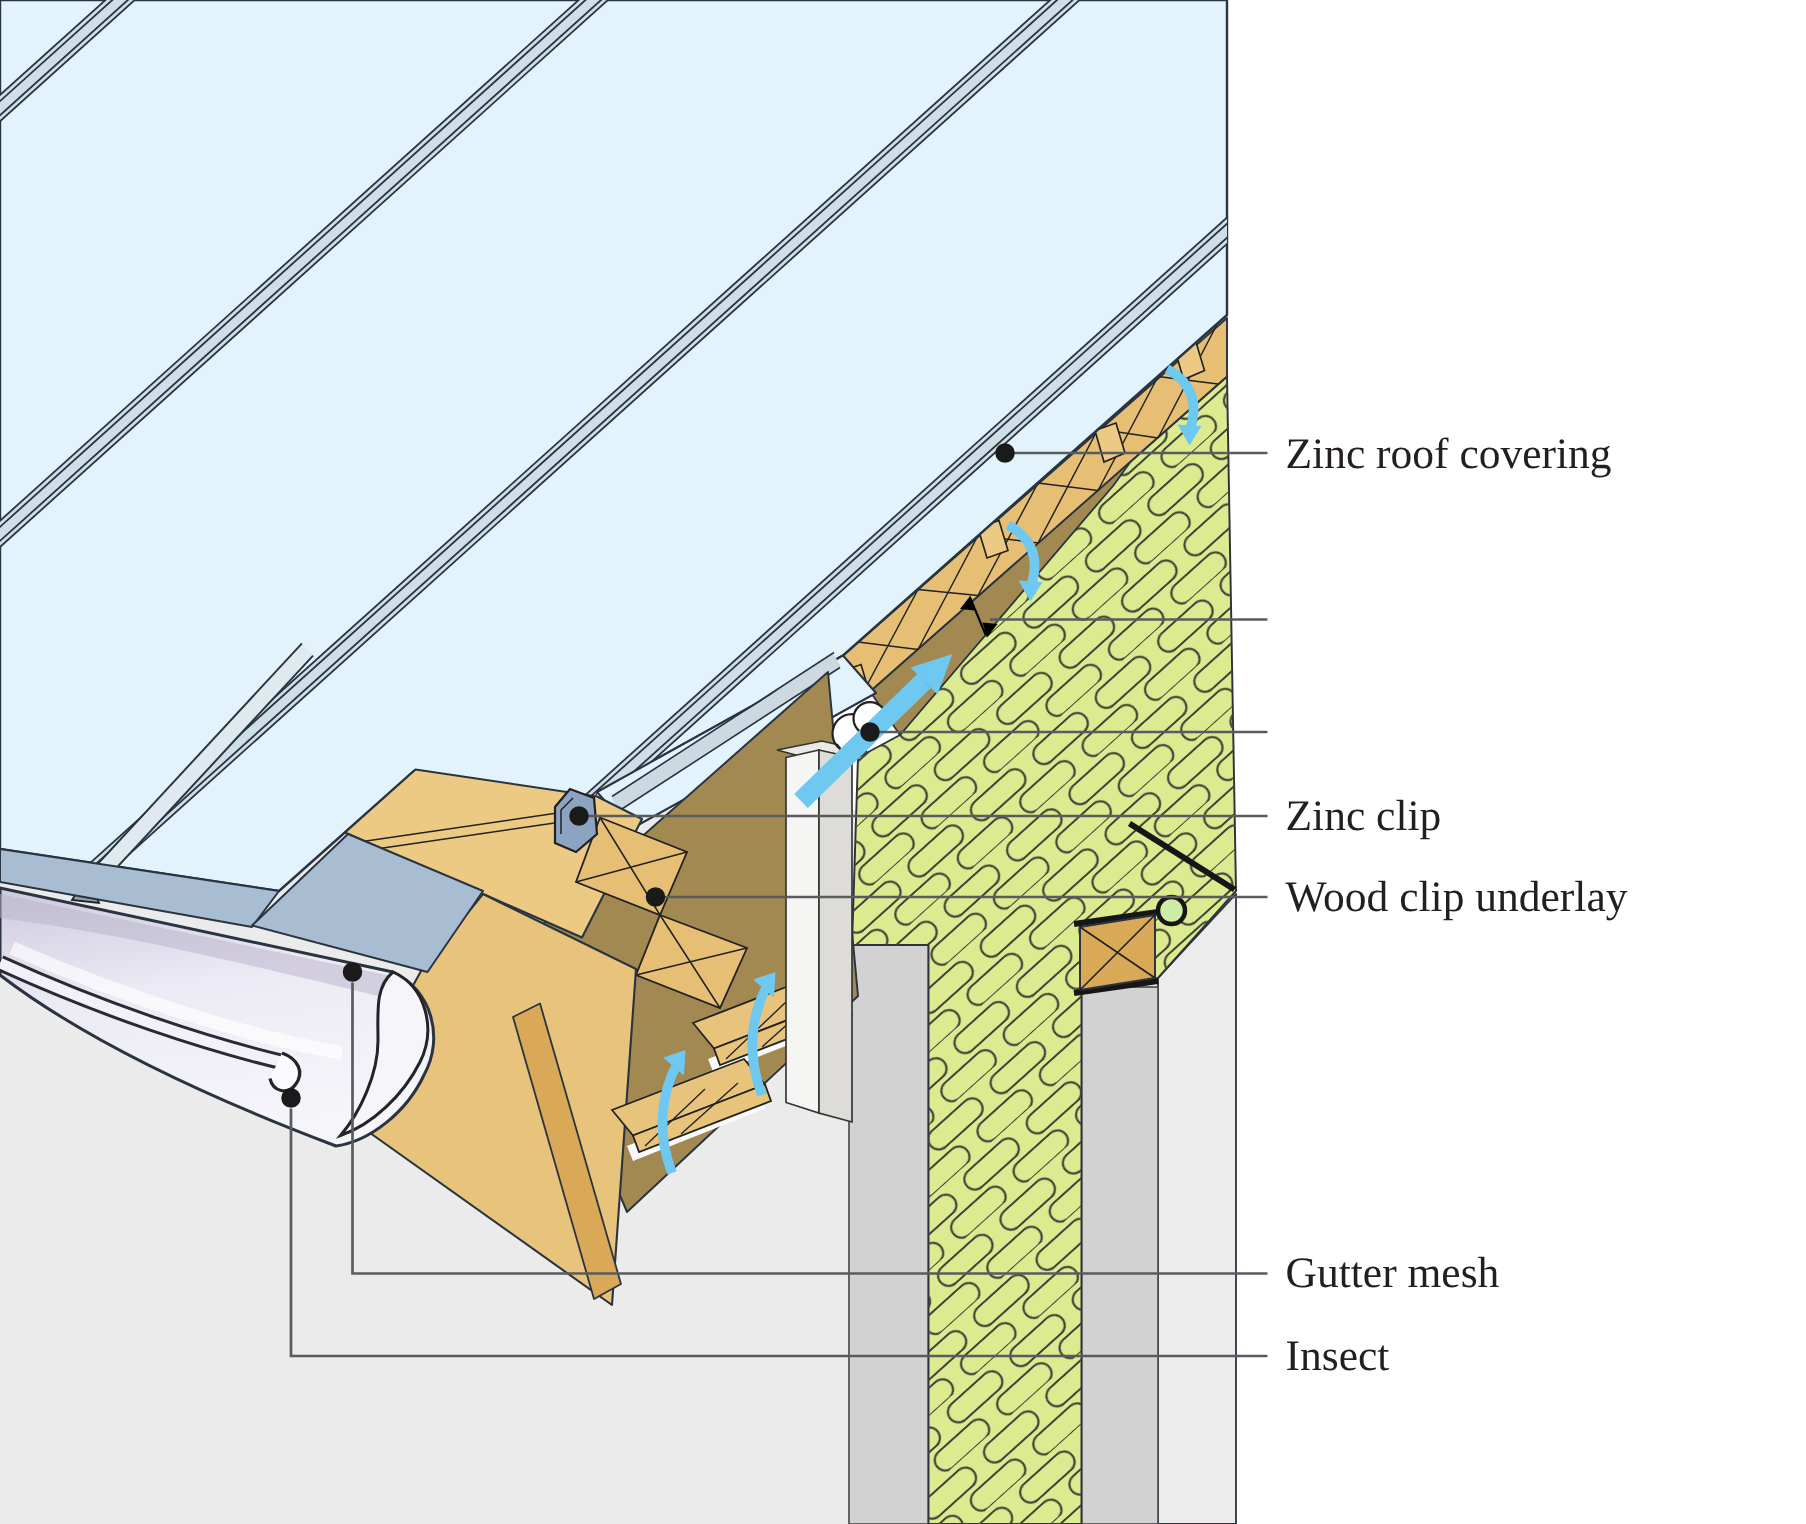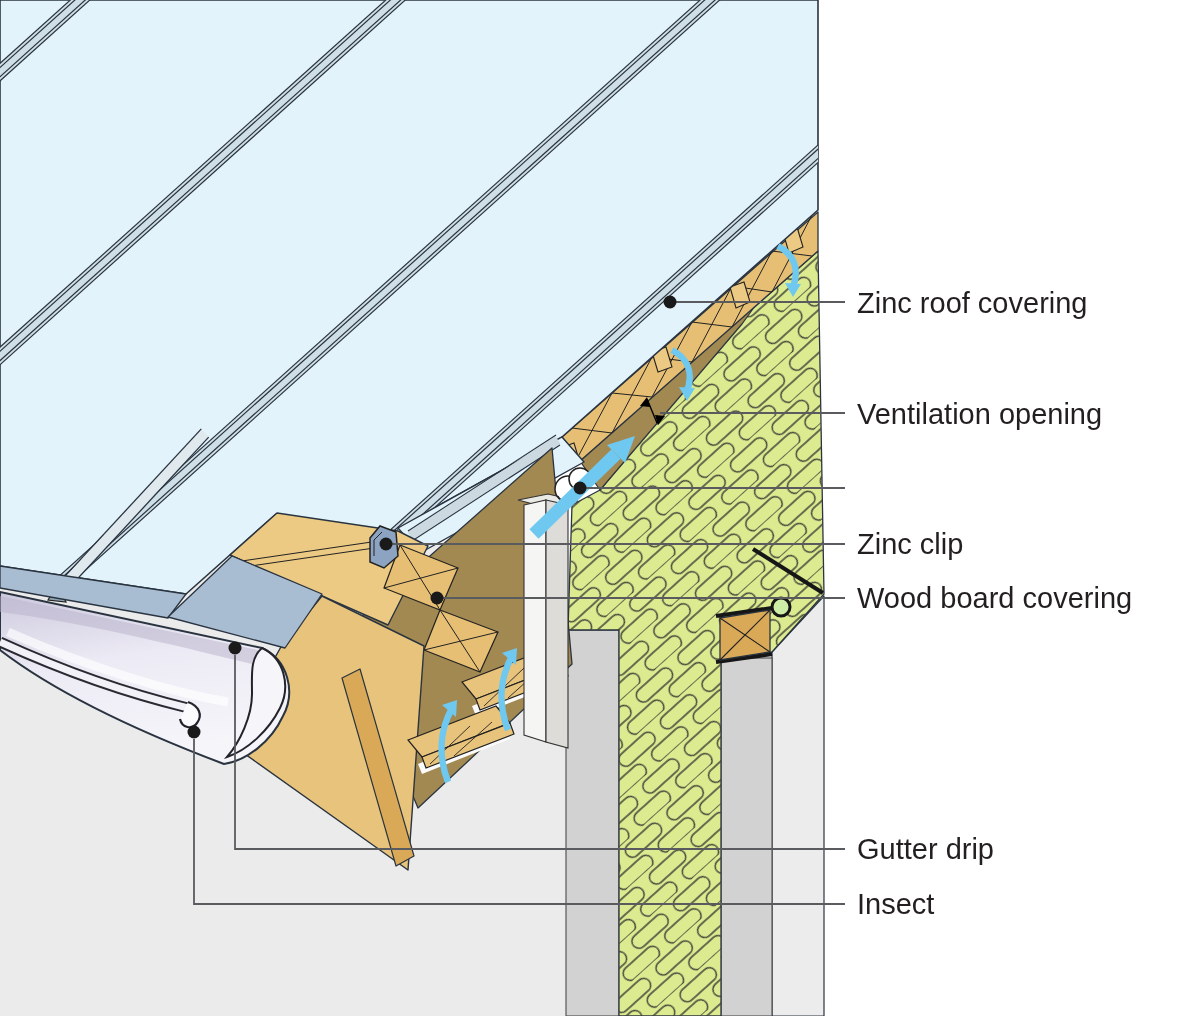--- a/index.html
+++ b/index.html
@@ -1,17 +1,17 @@
 <!DOCTYPE html>
 <html style="--line_dark: #2a3440; --label: #231f20; --leader: #5a5b5e; --roof_blue: #e2f3fb; --seam_gray: #cfdfe7; --wood_tan: #ecca84; --wood_mid: #e8c37b; --wood_dark: #d9a958; --wood_band: #e6bf74; --cavity_brown: #a28851; --insulation_green: #dcea90; --meander_line: #3f4238; --drip_gray: #a9bdd2; --clip_gray: #8ca4c2; --gutter_light: #eceaf4; --gutter_mid: #cdc9de; --arrow_blue: #6fc8f0; --bg_gray: #ebebeb; --wall_gray: #d2d2d2; --soffit_gray: #ececec; --post_white: #f5f5f3; --post_shade: #dddcd8; --membrane: #161616; --roll_green: #cdeca5;"><head>
 <meta charset="utf-8">
 <style>
   html,body{margin:0;padding:0;background:#fff;}
   #stage{position:relative;width:1204px;height:1016px;background:#84cc16;overflow:hidden;
-         font-family:Liberation Sans, sans-serif;}
+         font-family:Liberation Serif, serif;}
   svg{position:absolute;left:0;top:0;}
   .lbl{position:absolute;left:857px;font-size:29px;line-height:34px;color:var(--label,#231f20);
        white-space:nowrap;letter-spacing:0px;}
   .ln{stroke:var(--line_dark,#2a3440);stroke-linejoin:round;}
   .leader{stroke:var(--leader,#5a5b5e);stroke-width:1.8;fill:none;}
 </style>
 </head>
 <body>
 
 <div id="stage">
@@ -226,18 +226,17 @@
     </g>
     <g stroke="#000" fill="#000">
       <line x1="647" y1="399" x2="657" y2="423" stroke-width="1.4"></line>
       <polygon points="647,397 640,406 650,407" stroke="none"></polygon>
       <polygon points="658,425 665,416 655,415" stroke="none"></polygon>
     </g>
   </g>
 </svg>
 
 <div class="lbl" style="top:286px">Zinc roof covering</div>
-<div class="lbl" style="top:397px">Ventilation opening</div>
 <div class="lbl" style="top:527px">Zinc clip</div>
-<div class="lbl" style="top:581px">Wood board covering</div>
-<div class="lbl" style="top:832px">Gutter drip</div>
+<div class="lbl" style="top:581px">Wood clip underlay</div>
+<div class="lbl" style="top:832px">Gutter mesh</div>
 <div class="lbl" style="top:887px">Insect</div>
 </div>
 
 </body></html>

